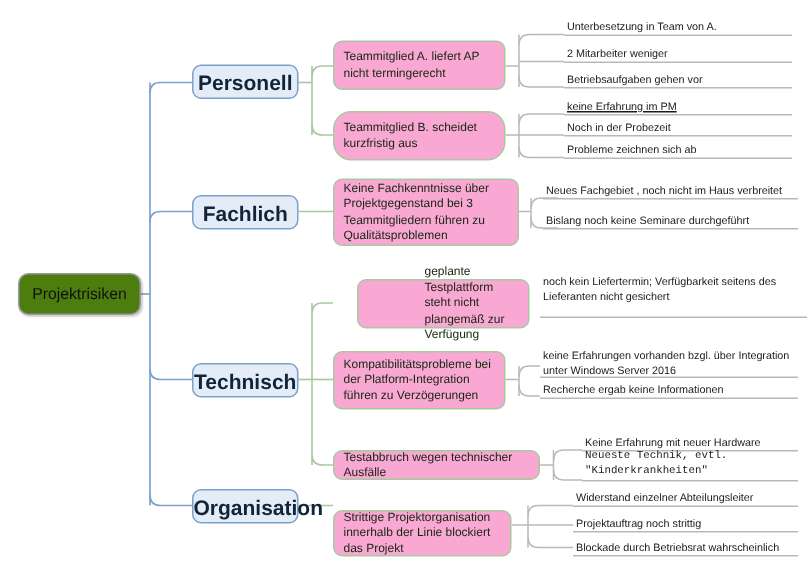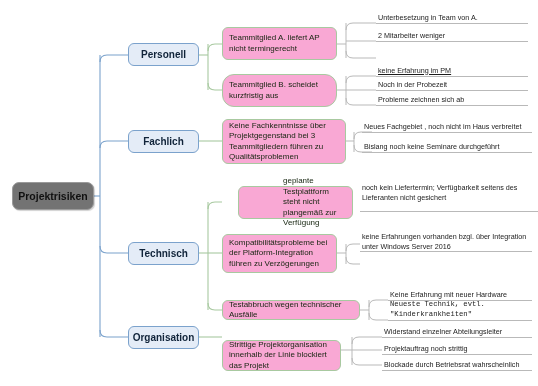--- a/index.html
+++ b/index.html
@@ -9,38 +9,37 @@
     color:#1a1a1a;
   }
   #canvas{position:absolute;left:0;top:0;width:538px;height:386px;}
   #svg-links{position:absolute;left:0;top:0;width:538px;height:386px;}
 
   .node{position:absolute;box-sizing:border-box;display:flex;align-items:center;}
   .node-text{display:block;width:100%;}
 
   
   .root{
-    background:#737373;
+    background:#4d7c0f;
     border:1px solid #9a9a9a;
     border-radius:7px;
     box-shadow:1px 1px 1px rgba(0,0,0,.18);
     justify-content:flex-start;
     font-size:10.5px;
     color:#111;
-    font-weight:bold;
   }
   .root .node-text{text-align:center;}
 
   
   .cat{
     background:#e4ecf7;
     border:1px solid #7ba2cc;
     border-radius:6px;
     justify-content:center;
-    font-size:10px;
+    font-size:14px;
     font-weight:bold;
     color:#11243a;
   }
   .cat .node-text{text-align:center;}
 
   
   .risk{
     background:#f9a8d4;
     border:1px solid #a8c9a0;
     border-radius:6px;
@@ -159,20 +158,23 @@
   </div>
   <div class="node risk" style="left:222px;top:27px;width:115px;height:33px;">
     <span class="node-text">Teammitglied A. liefert AP nicht termingerecht</span>
   </div>
   <div class="node leaf" style="left:376px;top:12px;width:152px;height:12px;">
     <span class="node-text">Unterbesetzung in Team von A.</span>
   </div>
   <div class="node leaf" style="left:376px;top:30px;width:152px;height:12px;">
     <span class="node-text">2 Mitarbeiter weniger</span>
   </div>
+  <div class="node leaf" style="left:376px;top:47px;width:152px;height:12px;">
+    <span class="node-text">Betriebsaufgaben gehen vor</span>
+  </div>
 
   <div class="node risk" style="left:222px;top:74px;width:115px;height:33px;border-radius:12px;">
     <span class="node-text">Teammitglied B. scheidet kurzfristig aus</span>
   </div>
   <div class="node leaf" style="left:376px;top:65px;width:152px;height:12px;text-decoration:underline;">
     <span class="node-text">keine Erfahrung im PM</span>
   </div>
   <div class="node leaf" style="left:376px;top:79px;width:152px;height:12px;">
     <span class="node-text">Noch in der Probezeit</span>
   </div>
@@ -203,20 +205,23 @@
   <div class="node leaf multi" style="left:360px;top:182px;width:180px;height:30px;">
     <span class="node-text">noch kein Liefertermin; Verfügbarkeit seitens des Lieferanten nicht gesichert</span>
   </div>
 
   <div class="node risk" style="left:222px;top:234px;width:115px;height:39px;">
     <span class="node-text">Kompatibilitätsprobleme bei der Platform-Integration führen zu Verzögerungen</span>
   </div>
   <div class="node leaf multi" style="left:360px;top:231px;width:172px;height:21px;">
     <span class="node-text">keine Erfahrungen vorhanden bzgl. über Integration unter Windows Server 2016</span>
   </div>
+  <div class="node leaf" style="left:360px;top:254px;width:172px;height:12px;">
+    <span class="node-text">Recherche ergab keine Informationen</span>
+  </div>
 
   <div class="node risk" style="left:222px;top:300px;width:138px;height:20px;">
     <span class="node-text">Testabbruch wegen technischer Ausfälle</span>
   </div>
   <div class="node leaf" style="left:388px;top:289px;width:144px;height:12px;">
     <span class="node-text">Keine Erfahrung mit neuer Hardware</span>
   </div>
   <div class="node leaf" style="left:388px;top:309px;width:144px;height:12px;font-family:Liberation Mono, monospace;">
     <span class="node-text">Neueste Technik, evtl. "Kinderkrankheiten"</span>
   </div>

